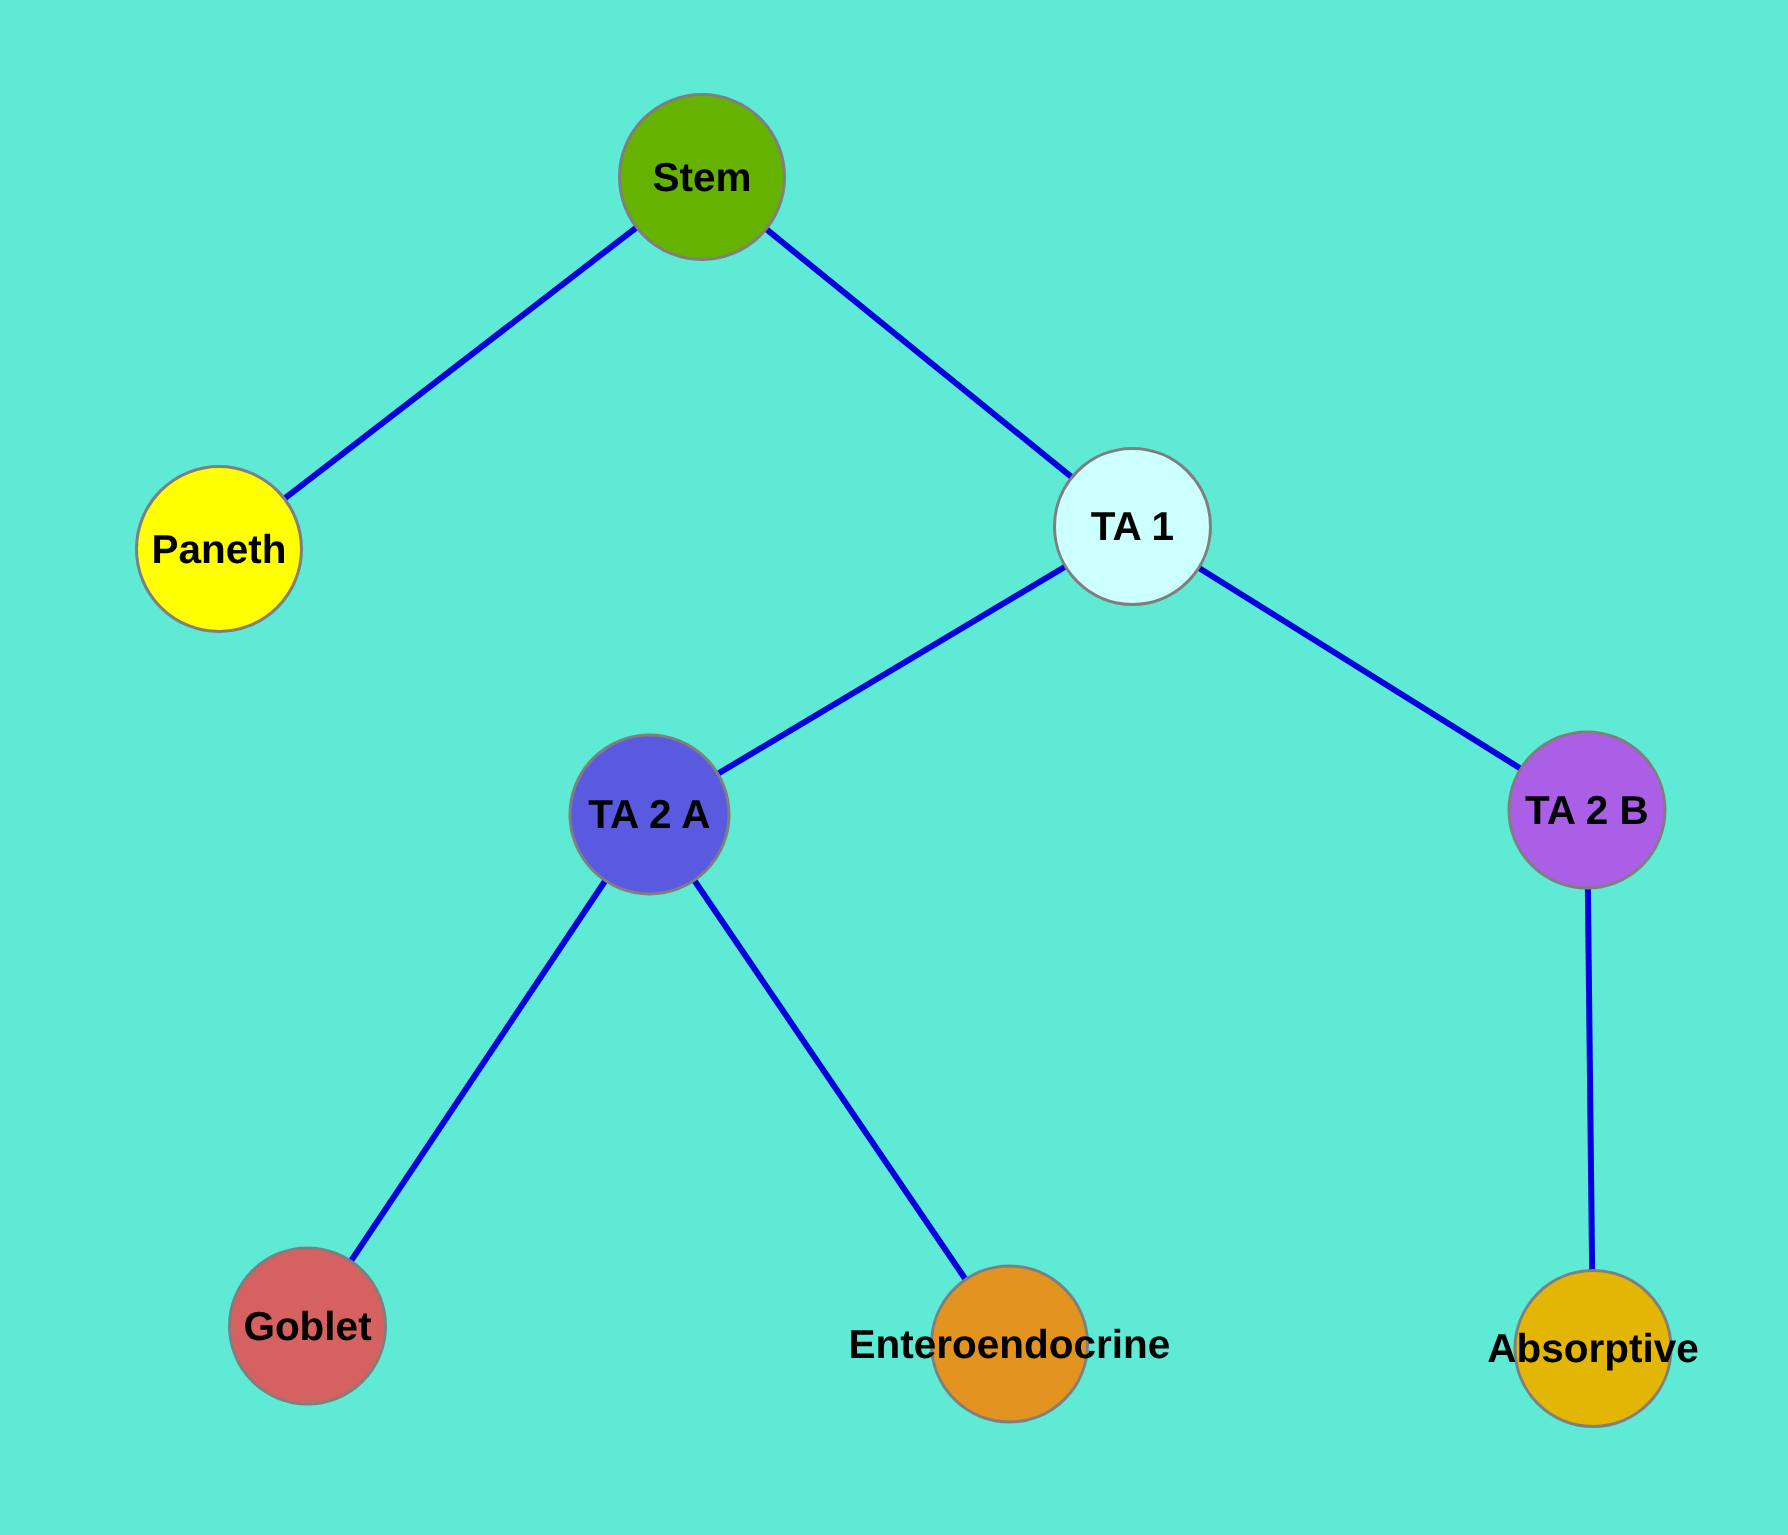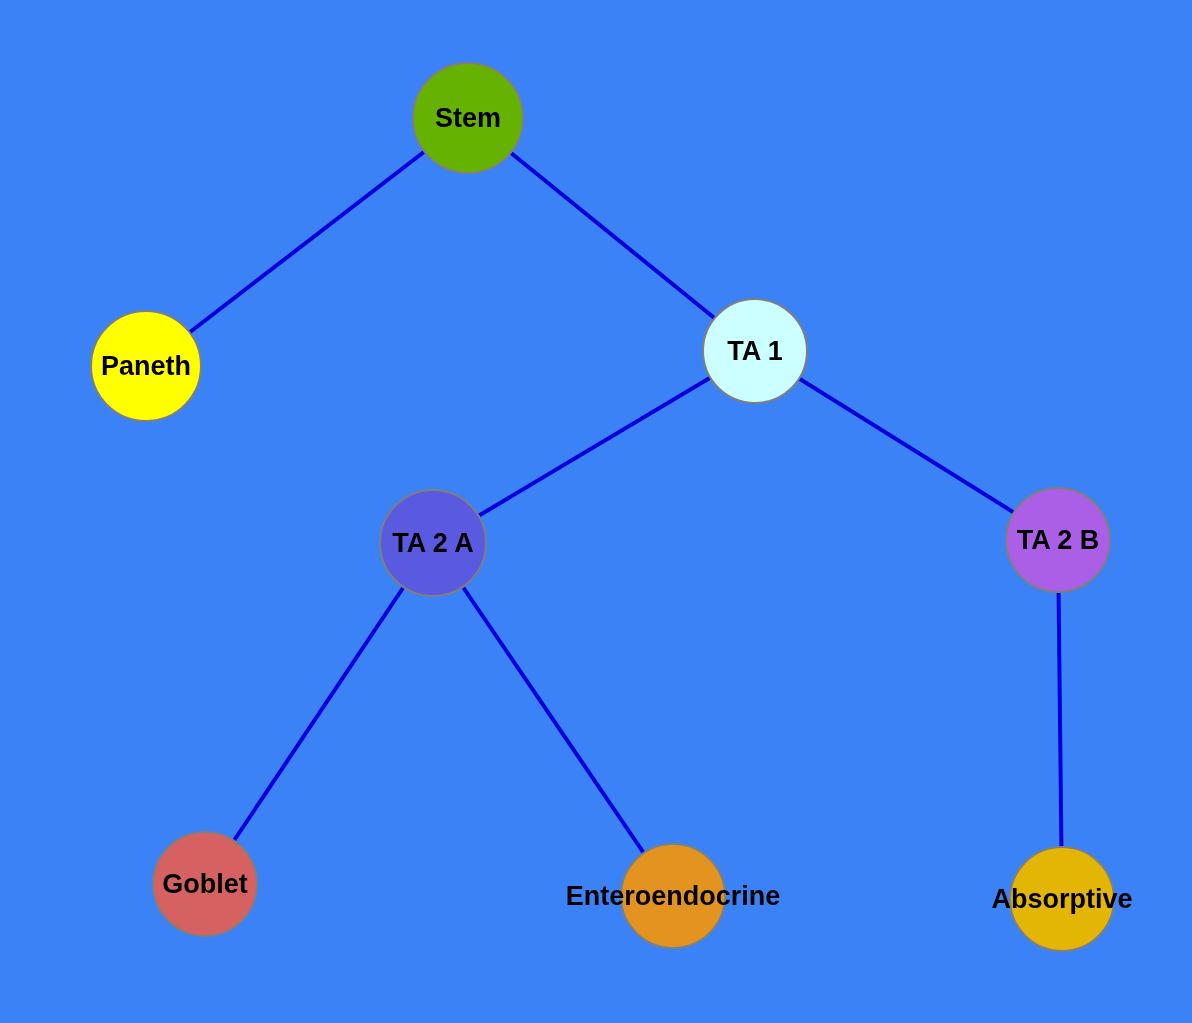--- a/index.html
+++ b/index.html
@@ -21,21 +21,21 @@
   }
   .node-label {
     font-family: "Liberation Sans", sans-serif;
     font-weight: bold;
     pointer-events: none;
   }
 </style>
 </head>
 <body>
 
-<div id="graph-canvas-wrap" style="background: #3b82f6;">
+<div id="graph-canvas-wrap" style="background: #5eead4;">
   <svg id="graph-svg" width="1192" height="1023" viewBox="0 0 1192 1023">
       <g>
         <line x1="468" y1="118" x2="146" y2="366" stroke="#0000dd" stroke-width="4"></line>
         <line x1="468" y1="118" x2="755" y2="351" stroke="#0000dd" stroke-width="4"></line>
         <line x1="755" y1="351" x2="433" y2="543" stroke="#0000dd" stroke-width="4"></line>
         <line x1="755" y1="351" x2="1058" y2="540" stroke="#0000dd" stroke-width="4"></line>
         <line x1="433" y1="543" x2="205" y2="884" stroke="#0000dd" stroke-width="4"></line>
         <line x1="433" y1="543" x2="673" y2="896" stroke="#0000dd" stroke-width="4"></line>
         <line x1="1058" y1="540" x2="1062" y2="899" stroke="#0000dd" stroke-width="4"></line>
       </g>

